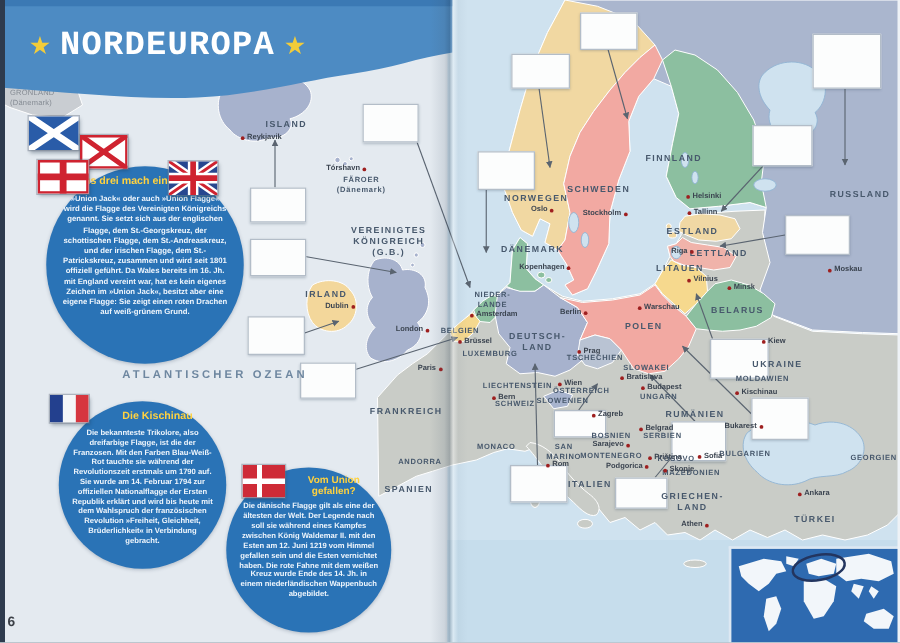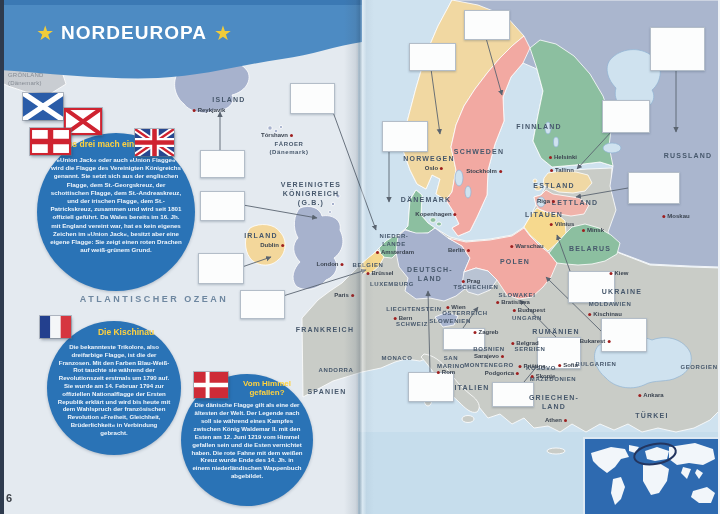--- a/index.html
+++ b/index.html
@@ -5,21 +5,21 @@
   html,body{margin:0;padding:0;background:#9aa3ad;}
   .book{position:relative;width:720px;height:514px;overflow:hidden;
         font-family:"Liberation Sans","DejaVu Sans",sans-serif;background:#e4eaf0;}
   svg{display:block;}
   #map-svg{position:absolute;left:0;top:0;}
 
   
   .banner{position:absolute;left:0;top:0;width:362px;height:86px;z-index:4;}
   .title{position:absolute;left:8px;top:22px;width:252px;z-index:5;display:flex;
          align-items:center;justify-content:center;gap:7px;color:#fff;}
-  .title .word{font-size:19px;font-weight:bold;letter-spacing:1px;}
+  .title .word{font-size:27px;font-weight:bold;letter-spacing:1px;font-family:Liberation Mono, monospace;}
   .title .star{color:#f2cc3a;font-size:20px;line-height:1;}
 
   
   #labels-layer,#boxes-layer{position:absolute;left:0;top:0;width:720px;height:514px;z-index:3;}
   .lbl{position:absolute;transform:translate(-50%,-50%);color:#47586c;font-weight:bold;
        font-size:7px;letter-spacing:1.2px;text-align:center;white-space:pre-line;line-height:1.3;}
   .lbl.sm{font-size:6px;letter-spacing:.6px;}
   .lbl.ocean{font-size:9px;letter-spacing:2.5px;color:#6e87a0;}
   .lbl.region{transform:translate(0,-50%);text-align:left;font-weight:normal;
               font-size:6px;letter-spacing:.2px;color:#858b93;}
@@ -225,21 +225,21 @@
 
   <div class="info-circle c1">
     <div class="ic-heading">Aus drei mach eine</div>
     <div class="ic-body">»Union Jack« oder auch »Union Flagge« wird die Flagge des Vereinigten Königreichs genannt. Sie setzt sich aus der englischen Flagge, dem St.-Georgskreuz, der schottischen Flagge, dem St.-Andreaskreuz, und der irischen Flagge, dem St.-Patrickskreuz, zusammen und wird seit 1801 offiziell geführt. Da Wales bereits im 16. Jh. mit England vereint war, hat es kein eigenes Zeichen im »Union Jack«, besitzt aber eine eigene Flagge: Sie zeigt einen roten Drachen auf weiß-grünem Grund.</div>
   </div>
   <div class="info-circle c2">
     <div class="ic-heading">Die Kischinau</div>
     <div class="ic-body">Die bekannteste Trikolore, also dreifarbige Flagge, ist die der Franzosen. Mit den Farben Blau-Weiß-Rot tauchte sie während der Revolutionszeit erstmals um 1790 auf. Sie wurde am 14. Februar 1794 zur offiziellen Nationalflagge der Ersten Republik erklärt und wird bis heute mit dem Wahlspruch der französischen Revolution »Freiheit, Gleichheit, Brüderlichkeit« in Verbindung gebracht.</div>
   </div>
   <div class="info-circle c3">
-    <div class="ic-heading" style="white-space:pre-line">Vom Himmel
+    <div class="ic-heading" style="white-space:pre-line">Vom Union
 gefallen?</div>
     <div class="ic-body">Die dänische Flagge gilt als eine der ältesten der Welt. Der Legende nach soll sie während eines Kampfes zwischen König Waldemar II. mit den Esten am 12. Juni 1219 vom Himmel gefallen sein und die Esten vernichtet haben. Die rote Fahne mit dem weißen Kreuz wurde Ende des 14. Jh. in einem niederländischen Wappenbuch abgebildet.</div>
   </div>
 
   <div id="boxes-layer">
       <div class="sticker-box" style="left: 200px; top: 150px; width: 43px; height: 26px;"></div>
       <div class="sticker-box" style="left: 200px; top: 191px; width: 43px; height: 28px;"></div>
       <div class="sticker-box" style="left: 198px; top: 253px; width: 44px; height: 29px;"></div>
       <div class="sticker-box" style="left: 240px; top: 290px; width: 43px; height: 27px;"></div>
       <div class="sticker-box" style="left: 290px; top: 83px; width: 43px; height: 29px;"></div>
@@ -302,21 +302,21 @@
       <div class="lbl sm" style="left: 530px; top: 350px;">SERBIEN</div>
       <div class="lbl sm" style="left: 541px; top: 369px;">KOSOVO</div>
       <div class="lbl sm" style="left: 553px; top: 380px;">MAZEDONIEN</div>
       <div class="lbl sm" style="left: 596px; top: 365px;">BULGARIEN</div>
       <div class="lbl" style="left: 554px; top: 402px;">GRIECHEN-
 LAND</div>
       <div class="lbl" style="left: 652px; top: 416px;">TÜRKEI</div>
       <div class="lbl sm" style="left: 699px; top: 368px;">GEORGIEN</div>
       <div class="lbl region" style="left: 8px; top: 80px;">GRÖNLAND
 (Dänemark)</div>
-      <div class="lbl ocean" style="left: 154px; top: 300px;">ATLANTISCHER OZEAN</div>
+      <div class="lbl ocean" style="left: 172px; top: 300px;">ATLANTISCHER OZEAN</div>
       <div class="city" style="left: 209px; top: 110px;">
         <span class="dot"></span>
         <span>Reykjavik</span>
       </div>
       <div class="city" style="left: 277px; top: 135px;">
         <span>Tórshavn</span>
         <span class="dot"></span>
       </div>
       <div class="city" style="left: 272px; top: 245px;">
         <span>Dublin</span>

